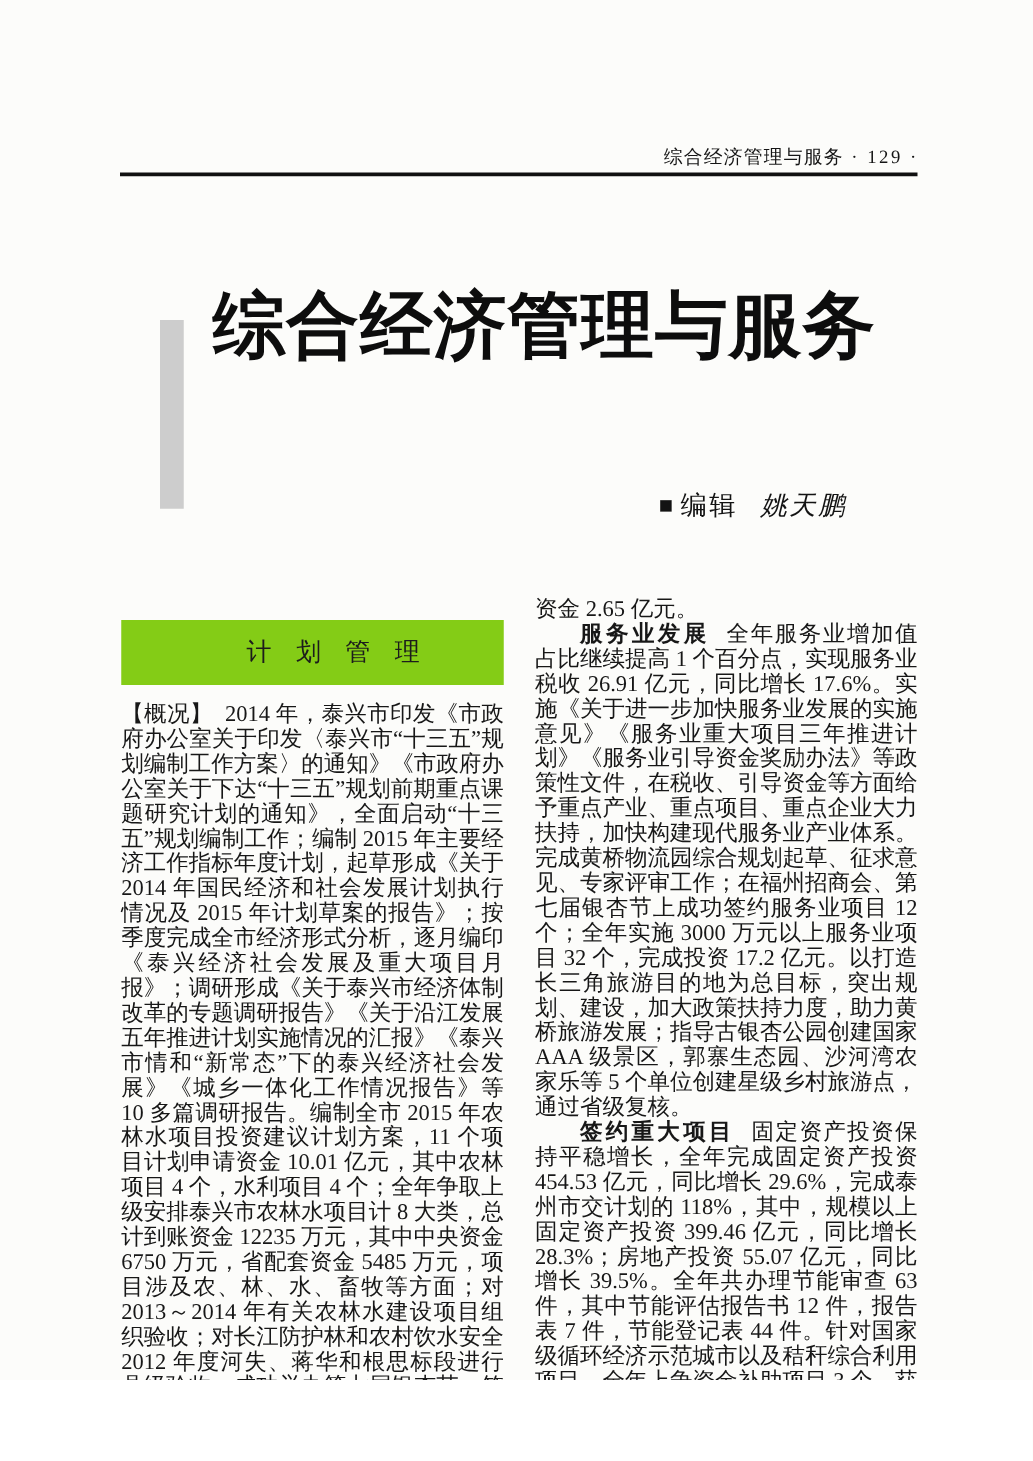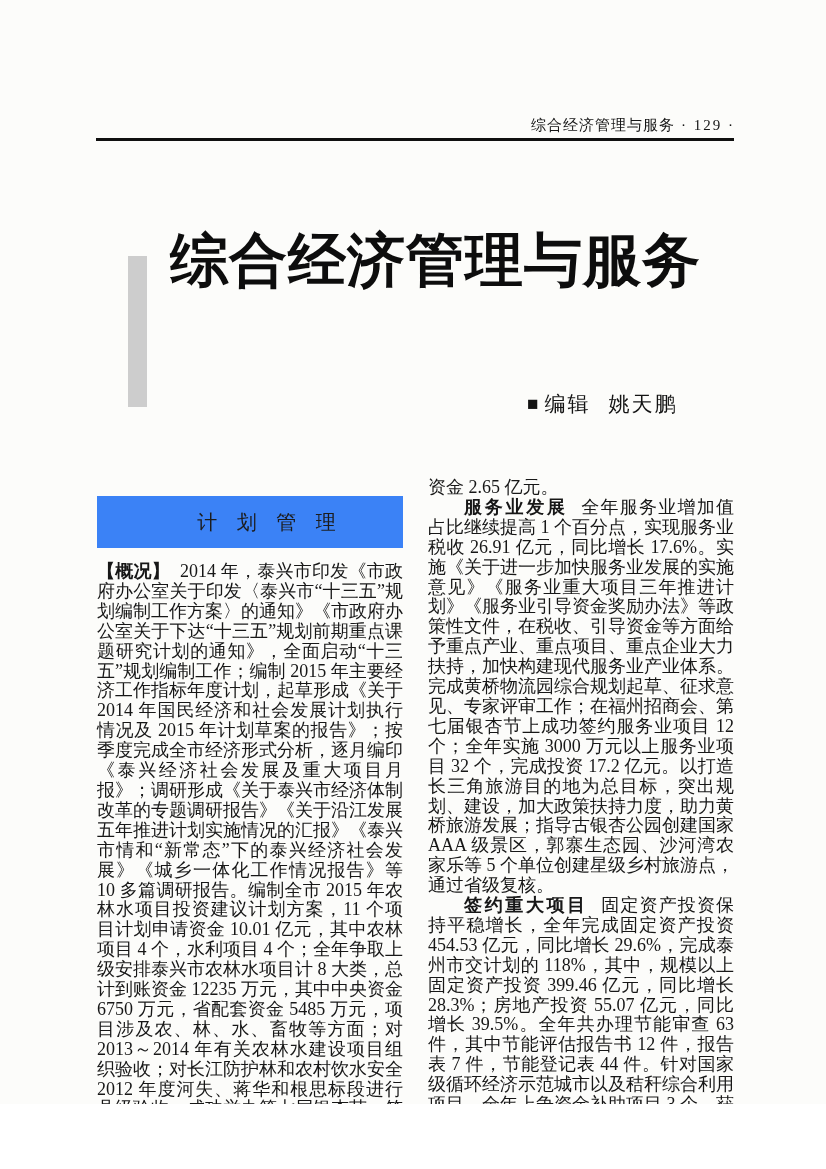--- a/index.html
+++ b/index.html
@@ -68,37 +68,37 @@
     letter-spacing: 2px;
     white-space: nowrap;
     color: #131313;
   }
   .editor-line .square {
     display: inline-block;
     font-size: 19px;
     margin-right: 4px;
     transform: translateY(-1px);
   }
-  .editor-line .ed-name { margin-left: 18px; }
+  .editor-line .ed-name { margin-left: 18px; font-style: italic; }
   
   .columns {
     position: absolute;
     left: 97px;
     top: 478px;
     width: 637px;
     display: flex;
     gap: 25px;
   }
   .col { width: 306px; }
   .section-box {
     margin-top: 18px;
     margin-bottom: 14px;
     height: 52px;
     line-height: 52px;
-    background: #3b82f6;
+    background: #84cc16;
     text-align: center;
     font-size: 20px;
     letter-spacing: 7px;
     color: #1c1c1c;
     font-family: "Liberation Sans", "DejaVu Sans", sans-serif;
     padding-left: 40px;
   }
   .para {
     margin: 0;
     font-size: 18px;
@@ -106,21 +106,21 @@
     text-align: justify;
     color: #171717;
   }
   .para.indent { text-indent: 2em; }
   .label-bold {
     font-weight: bold;
     margin-right: 0.75em;
     letter-spacing: 1.5px;
   }
   .overview-label {
-    font-weight: bold;
+    font-weight: normal;
     margin-right: 0.55em;
   }
 </style>
 </head>
 <body>
 
 <div class="page">
 
   <div class="running-head">
     <span>综合经济管理与服务</span><span class="page-ind">· 129 ·</span>

